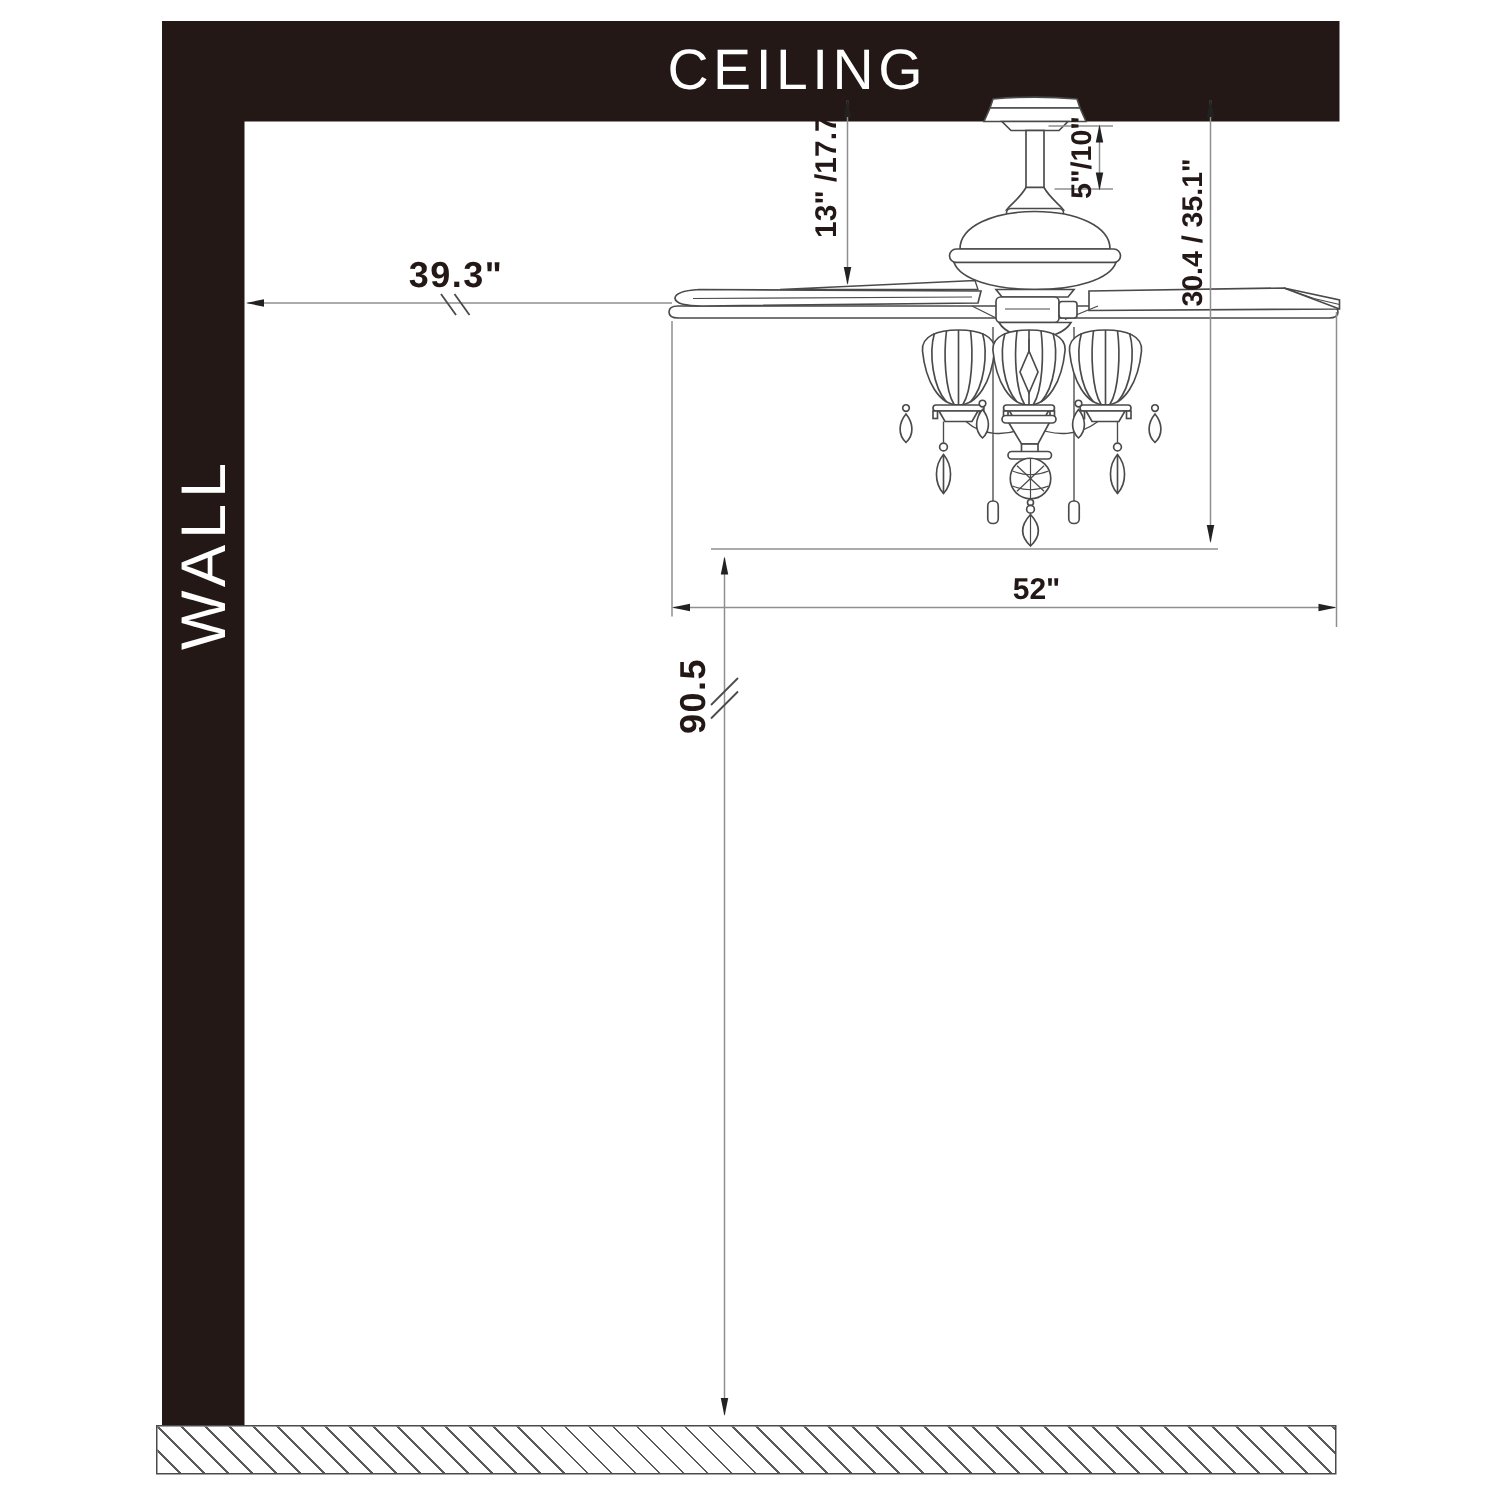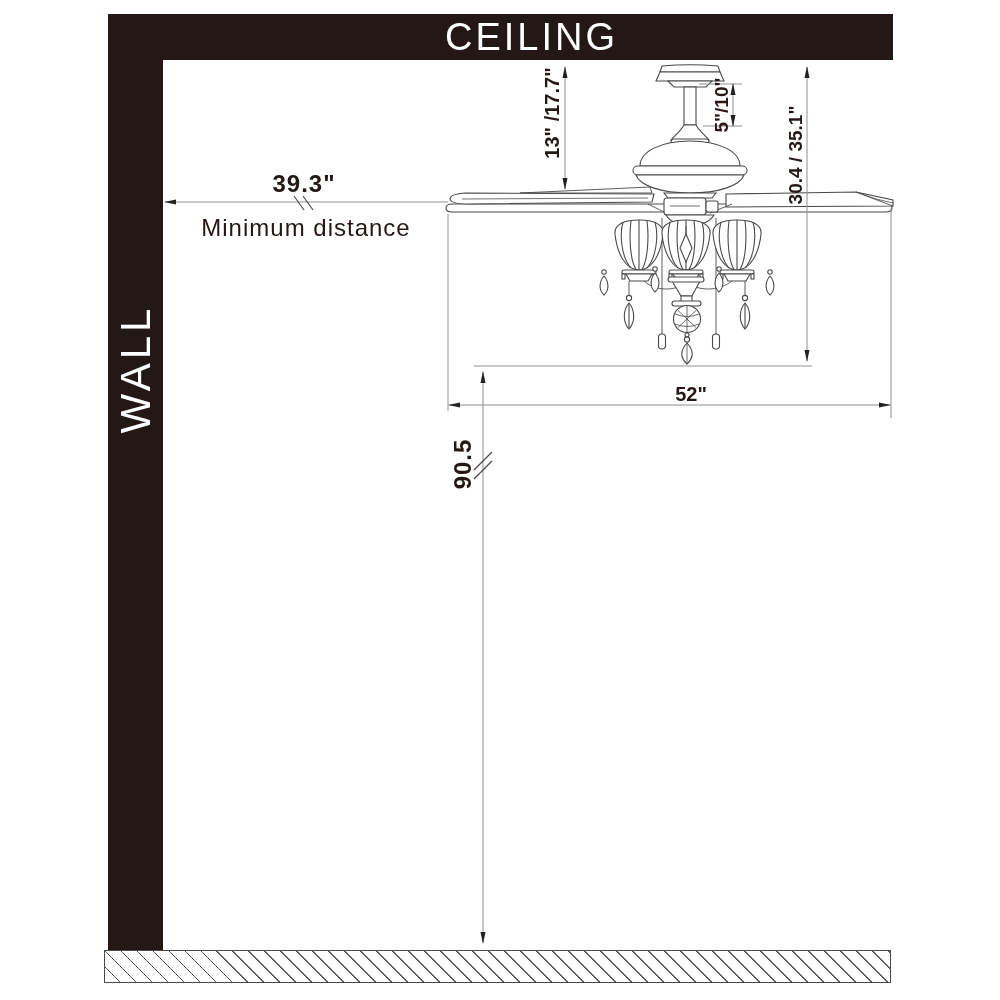--- a/index.html
+++ b/index.html
@@ -2,21 +2,21 @@
 <html><head>
 <meta charset="utf-8">
 <style>
   html,body{margin:0;padding:0;background:#ffffff;}
   .stage{
     position:relative;width:1000px;height:1000px;background:#ffffff;overflow:hidden;
     font-family:"Liberation Sans","DejaVu Sans",sans-serif;color:#231815;
   }
   
   .ceiling{
-    position:absolute;left:108px;top:14px;width:785px;height:46px;background:#231815;
+    position:absolute;left:108px;top:14px;width:785px;height:67px;background:#231815;
     display:flex;align-items:center;justify-content:center;
   }
   .ceiling span{
     color:#ffffff;font-size:38px;font-weight:400;letter-spacing:3px;margin-left:62px;
   }
   .wall{
     position:absolute;left:108px;top:14px;width:55px;height:936px;background:#231815;
   }
   .wall span{
     position:absolute;left:50%;top:355px;transform:translate(-50%,-50%) rotate(-90deg);
@@ -203,17 +203,16 @@
       <polygon points="891,405 879,402.5 879,407.5"></polygon>
       <polygon points="483,371 480.5,383 485.5,383"></polygon>
       <polygon points="483,944 480.5,932 485.5,932"></polygon>
     </g>
   </svg>
 
   <div class="dimtxt rot b20" style="left:552px;top:113px;">13" /17.7"</div>
   <div class="dimtxt rot b19" style="left:722px;top:105px;">5"/10"</div>
   <div class="dimtxt rot b19" style="left:796px;top:155px;">30.4 / 35.1"</div>
   <div class="dimtxt b24" style="left:304px;top:184px;">39.3"</div>
-  <div class="dimtxt r24" style="left:306px;top:228px;">Minimum distance</div>
   <div class="dimtxt b20" style="left:691px;top:394px;">52"</div>
   <div class="dimtxt rot b24" style="left:463px;top:464px;">90.5</div>
 
 </div>
 
 </body></html>

